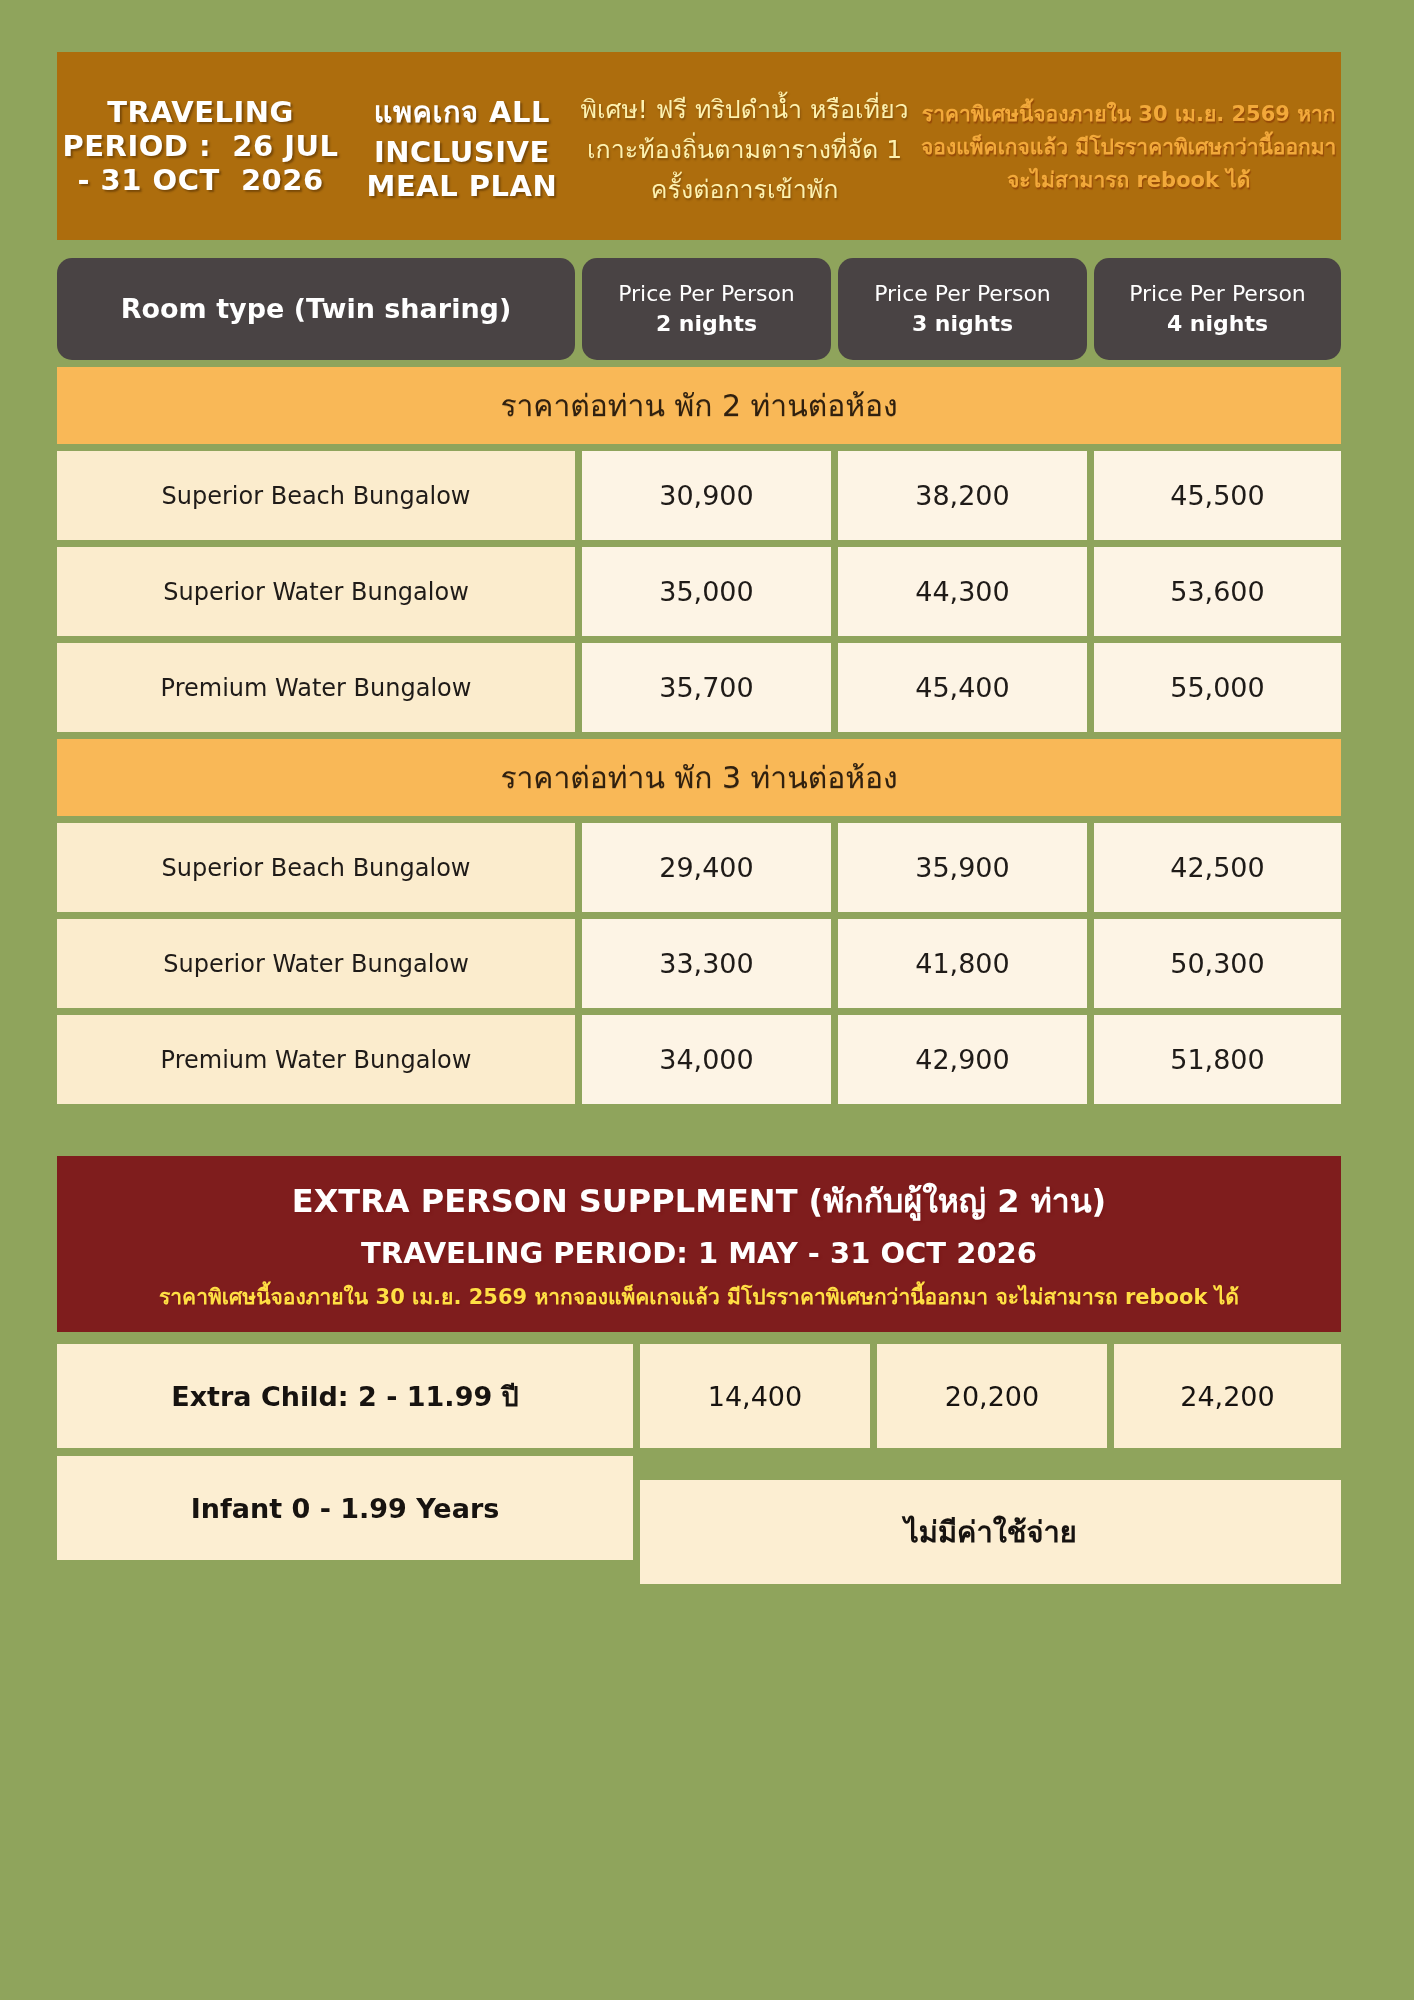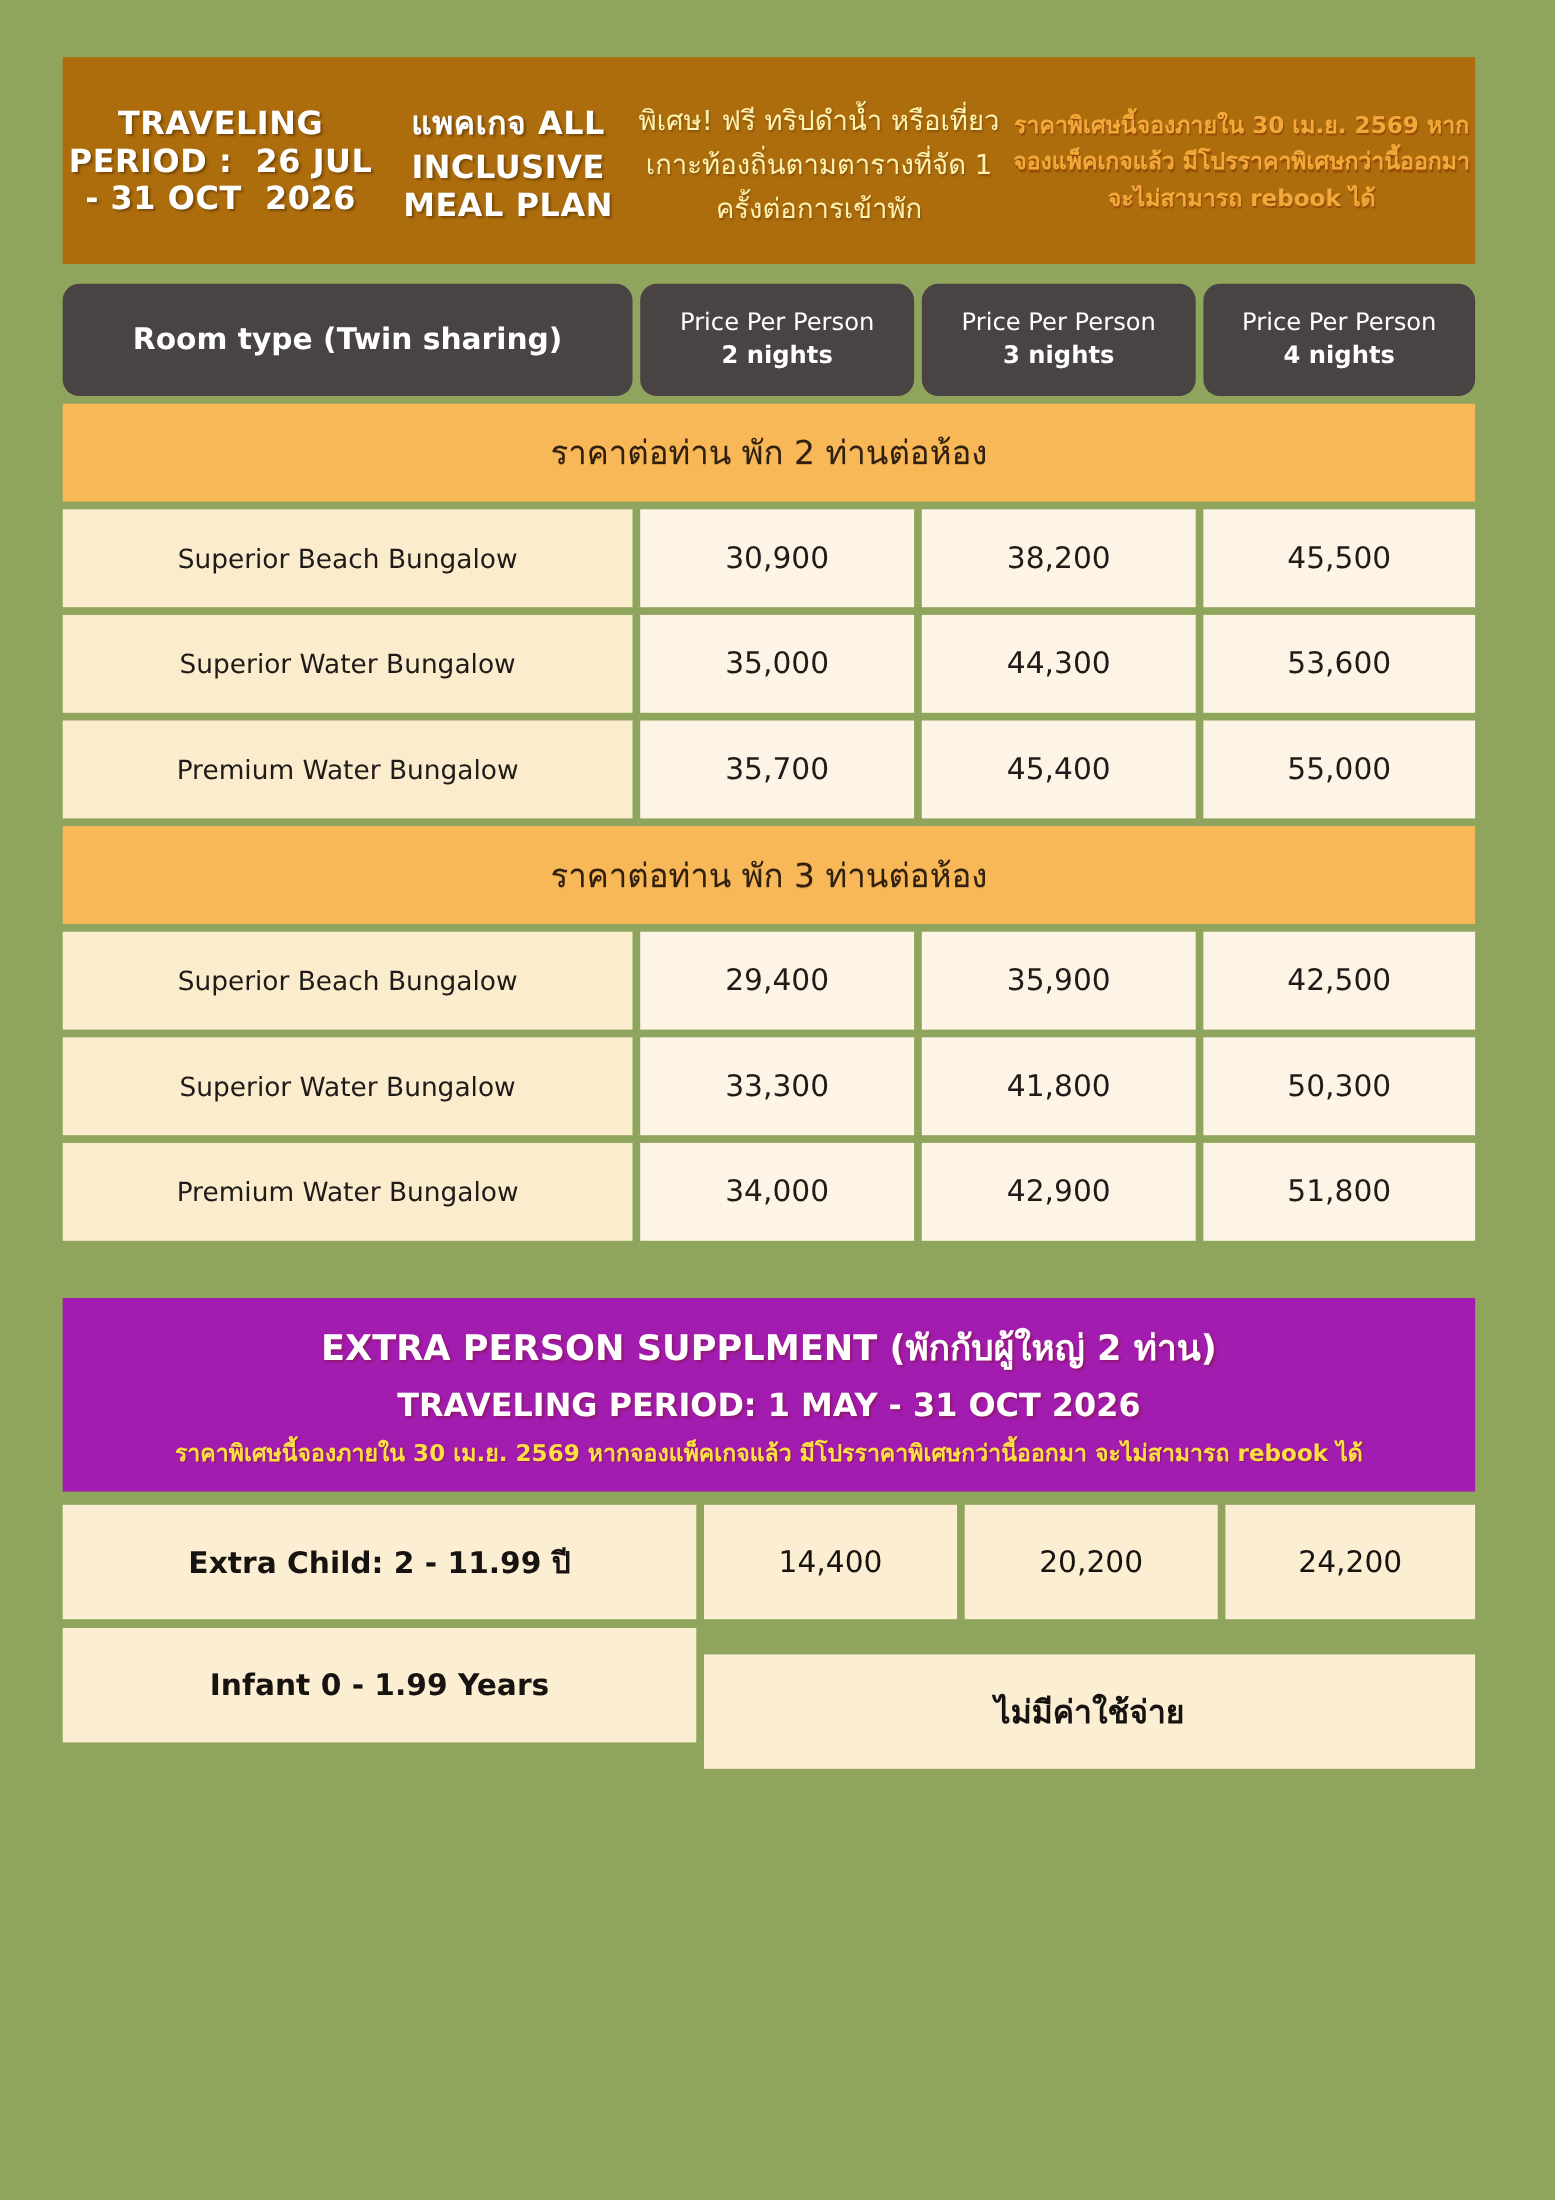--- a/index.html
+++ b/index.html
@@ -37,37 +37,37 @@
   .hdr-cell{
     background:#494344;height:102px;color:#ffffff;
     display:flex;flex-direction:column;align-items:center;justify-content:center;
     text-align:center;line-height:1.35;border-radius:15px;
   }
   .hdr-room{font-size:27px;font-weight:bold;}
   .hdr-ppp{font-size:22px;}
   .hdr-nights{font-size:22px;font-weight:bold;}
 
   .band{
-    margin-top:7px;height:89px;background:#f9b857;
+    margin-top:7px;height:77px;background:#f9b857;
     display:flex;align-items:center;justify-content:center;
     font-size:30px;color:#30200f;font-weight:500;
     text-shadow:0 1px 0 rgba(0,0,0,.15);
   }
 
   .data-row{margin-top:7px;}
   .cell{
     height:89px;display:flex;align-items:center;justify-content:center;
     color:#1f1b18;text-align:center;
   }
   .cell-label{background:#fbeccd;font-size:24px;font-weight:500;}
   .cell-price{background:#fdf4e5;font-size:27px;}
 
   
   .extra-header{
-    margin-top:52px;height:176px;background:#a21caf;
+    margin-top:52px;height:176px;background:#7f1d1d;
     display:flex;flex-direction:column;align-items:center;justify-content:center;
     text-align:center;gap:10px;
   }
   .extra-title{
     font-size:32px;font-weight:bold;color:#ffffff;
     text-shadow:2px 2px 2px rgba(120,20,20,.4);
   }
   .extra-period{
     font-size:29px;font-weight:bold;color:#ffffff;
     text-shadow:2px 2px 2px rgba(120,20,20,.4);

